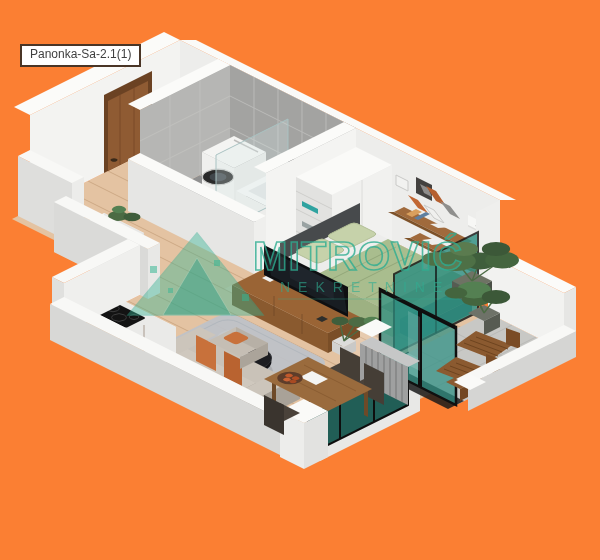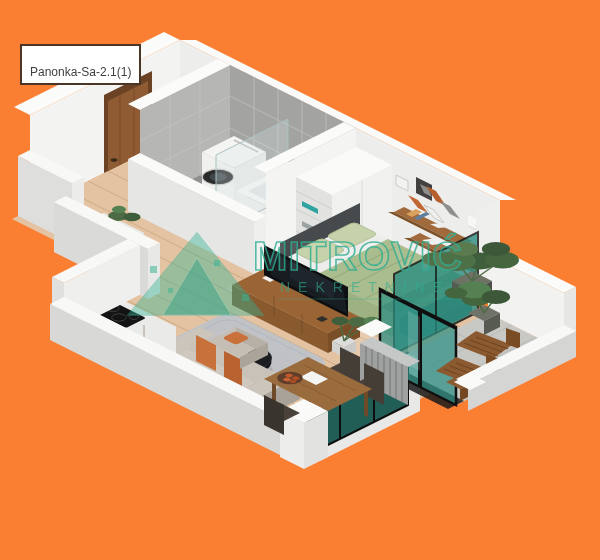--- a/index.html
+++ b/index.html
@@ -2,21 +2,21 @@
 <html><head>
 <meta charset="utf-8">
 <style>
   html,body{margin:0;padding:0;}
   body{width:600px;height:560px;overflow:hidden;font-family:"Liberation Sans",sans-serif;}
   .stage{position:relative;width:600px;height:560px;background:#FB7F33;}
   .stage svg{position:absolute;left:0;top:0;}
   .plan-label{
     position:absolute;left:20px;top:44px;
     background:#FFFFFF;border:2px solid #4A3526;color:#3F3F3F;
-    font-size:12px;line-height:1;padding:20px 8px 5px 8px;white-space:nowrap;
+    font-size:12px;line-height:1;padding:2px 8px 5px 8px;white-space:nowrap;
   }
   .iso *{vector-effect:non-scaling-stroke;}
   .grout{stroke:#c4c4c2;stroke-width:1;opacity:.7;fill:none;}
   .plank{stroke:rgba(150,100,60,.28);stroke-width:1;fill:none;}
   .btile{stroke:rgba(0,0,0,.07);stroke-width:1;fill:none;}
   .seam{stroke:rgba(90,60,30,.45);stroke-width:1;fill:none;}
   .slat{stroke:#7C7D7D;stroke-width:1.2;fill:none;}
   .stem{stroke:#4C6B44;stroke-width:1.4;fill:none;}
   .wm-brand{font-family:"Liberation Sans",sans-serif;font-weight:bold;font-size:41px;
     fill:rgba(255,255,255,0.10);stroke-width:1.6;opacity:.8;letter-spacing:1px;}

